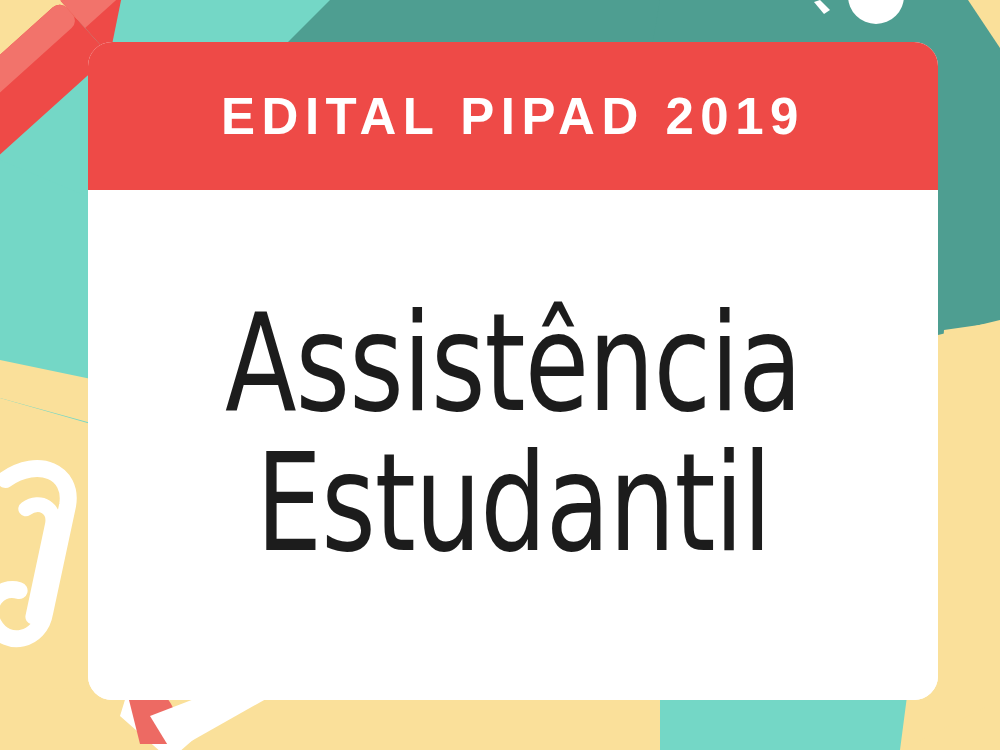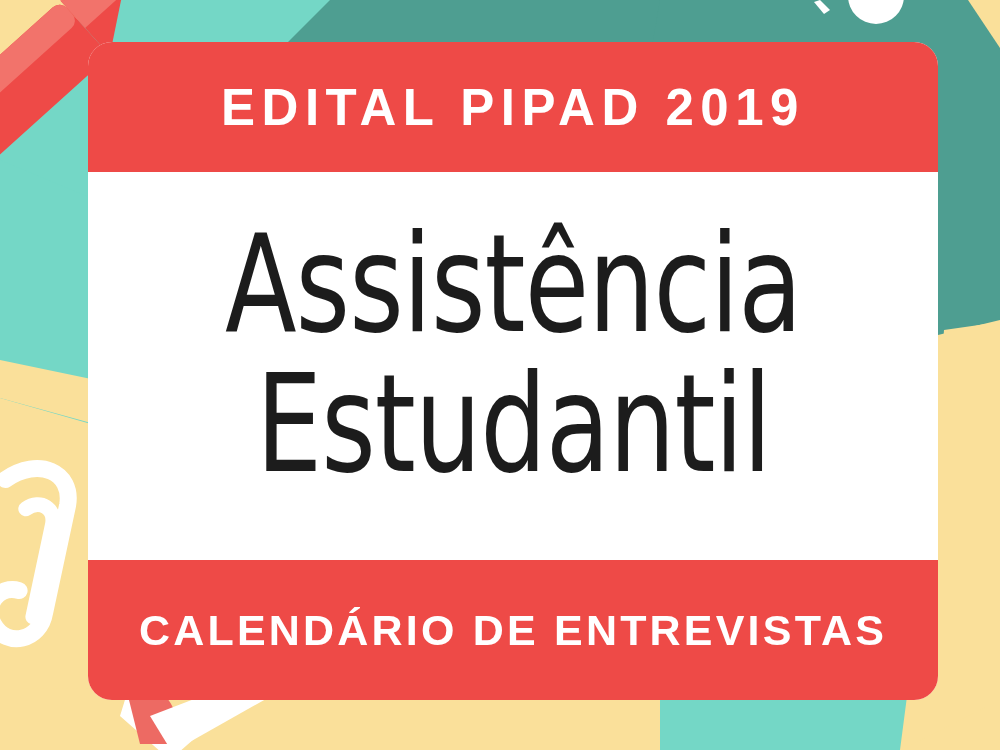--- a/index.html
+++ b/index.html
@@ -32,21 +32,21 @@
     width: 850px;
     height: 658px;
     border-radius: 24px;
     overflow: hidden;
     background: #ffffff;
     display: flex;
     flex-direction: column;
   }
 
   .band-top {
-    height: 130px;
+    height: 148px;
     background: #EE4A47;
     display: flex;
     align-items: center;
     justify-content: center;
     flex: 0 0 auto;
   }
   .band-top-text {
     color: #ffffff;
     font-size: 51px;
     font-weight: bold;
@@ -165,19 +165,16 @@
 
     <div class="band-top">
       <div class="band-top-text">EDITAL PIPAD 2019</div>
     </div>
 
     <div class="card-body">
       <div class="script-line l1">Assistência</div>
       <div class="script-line l2">Estudantil</div>
     </div>
 
-    <div class="band-bottom">
-      <div class="band-bottom-text">CALENDÁRIO DE ENTREVISTAS</div>
-    </div>
 
   </div>
 
 </div>
 
 </body></html>

